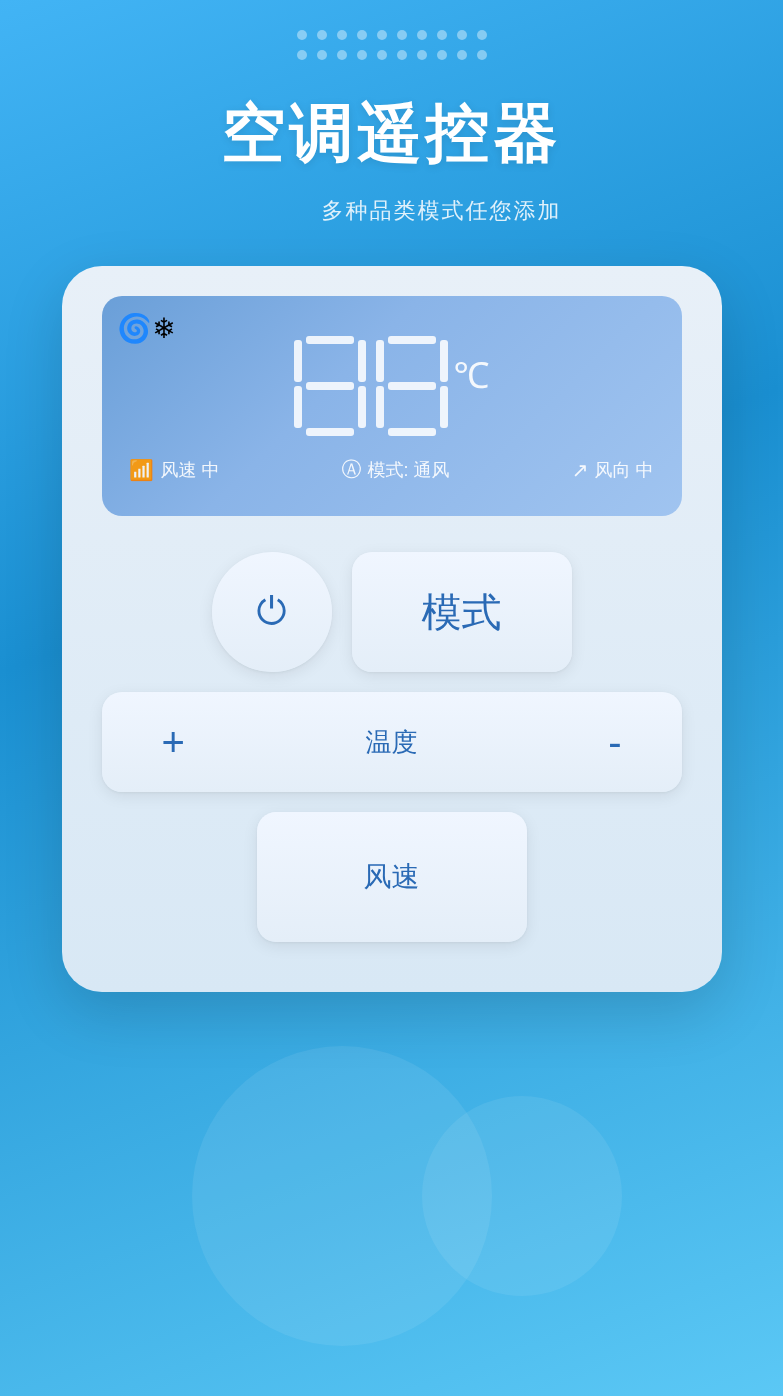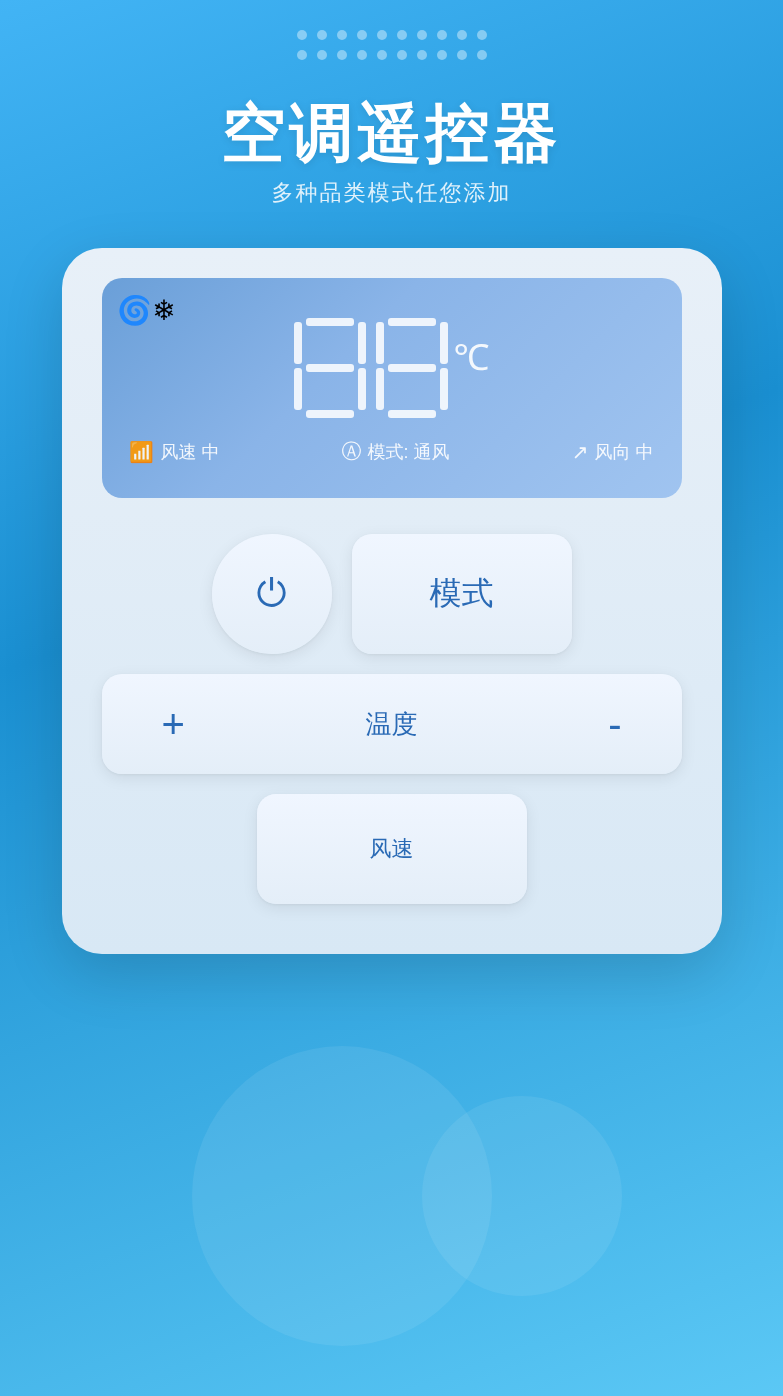--- a/index.html
+++ b/index.html
@@ -25,35 +25,35 @@
     .dot {
       width: 10px;
       height: 10px;
       border-radius: 50%;
       background: rgba(255,255,255,0.4);
     }
 
     
     .title-section {
       margin-top: 30px;
-      text-align: center;
+      text-align: right;
     }
 
     .main-title {
       font-size: 64px;
       font-weight: 800;
       color: #fff;
       letter-spacing: 4px;
       text-shadow: 0 2px 8px rgba(0,0,0,0.1);
     }
 
     .subtitle {
       font-size: 22px;
       color: rgba(255,255,255,0.85);
-      margin-top: 1px;
+      margin-top: 19px;
       letter-spacing: 2px;
     }
 
     
     .remote-card {
       margin-top: 40px;
       background: linear-gradient(180deg, #e8f0f8 0%, #d8e8f5 100%);
       border-radius: 40px;
       width: 660px;
       padding: 30px 40px 50px;
@@ -179,21 +179,21 @@
       width: 120px;
       height: 120px;
       border-radius: 50%;
       font-size: 38px;
     }
 
     
     .btn-mode {
       width: 220px;
       height: 120px;
-      font-size: 32px;
+      font-size: 40px;
       justify-content: center;
     }
 
     
     .btn-temp-row {
       width: 580px;
       height: 100px;
       font-size: 28px;
       position: relative;
     }
@@ -213,22 +213,22 @@
     .temp-minus {
       position: absolute;
       right: 60px;
       font-size: 40px;
       font-weight: 300;
     }
 
     
     .btn-wind {
       width: 270px;
-      height: 110px;
-      font-size: 22px;
+      height: 130px;
+      font-size: 28px;
       border-radius: 19px;
     }
 
     
     .bg-circles {
       position: absolute;
       bottom: 100px;
       left: 50%;
       transform: translateX(-50%);
       width: 500px;

